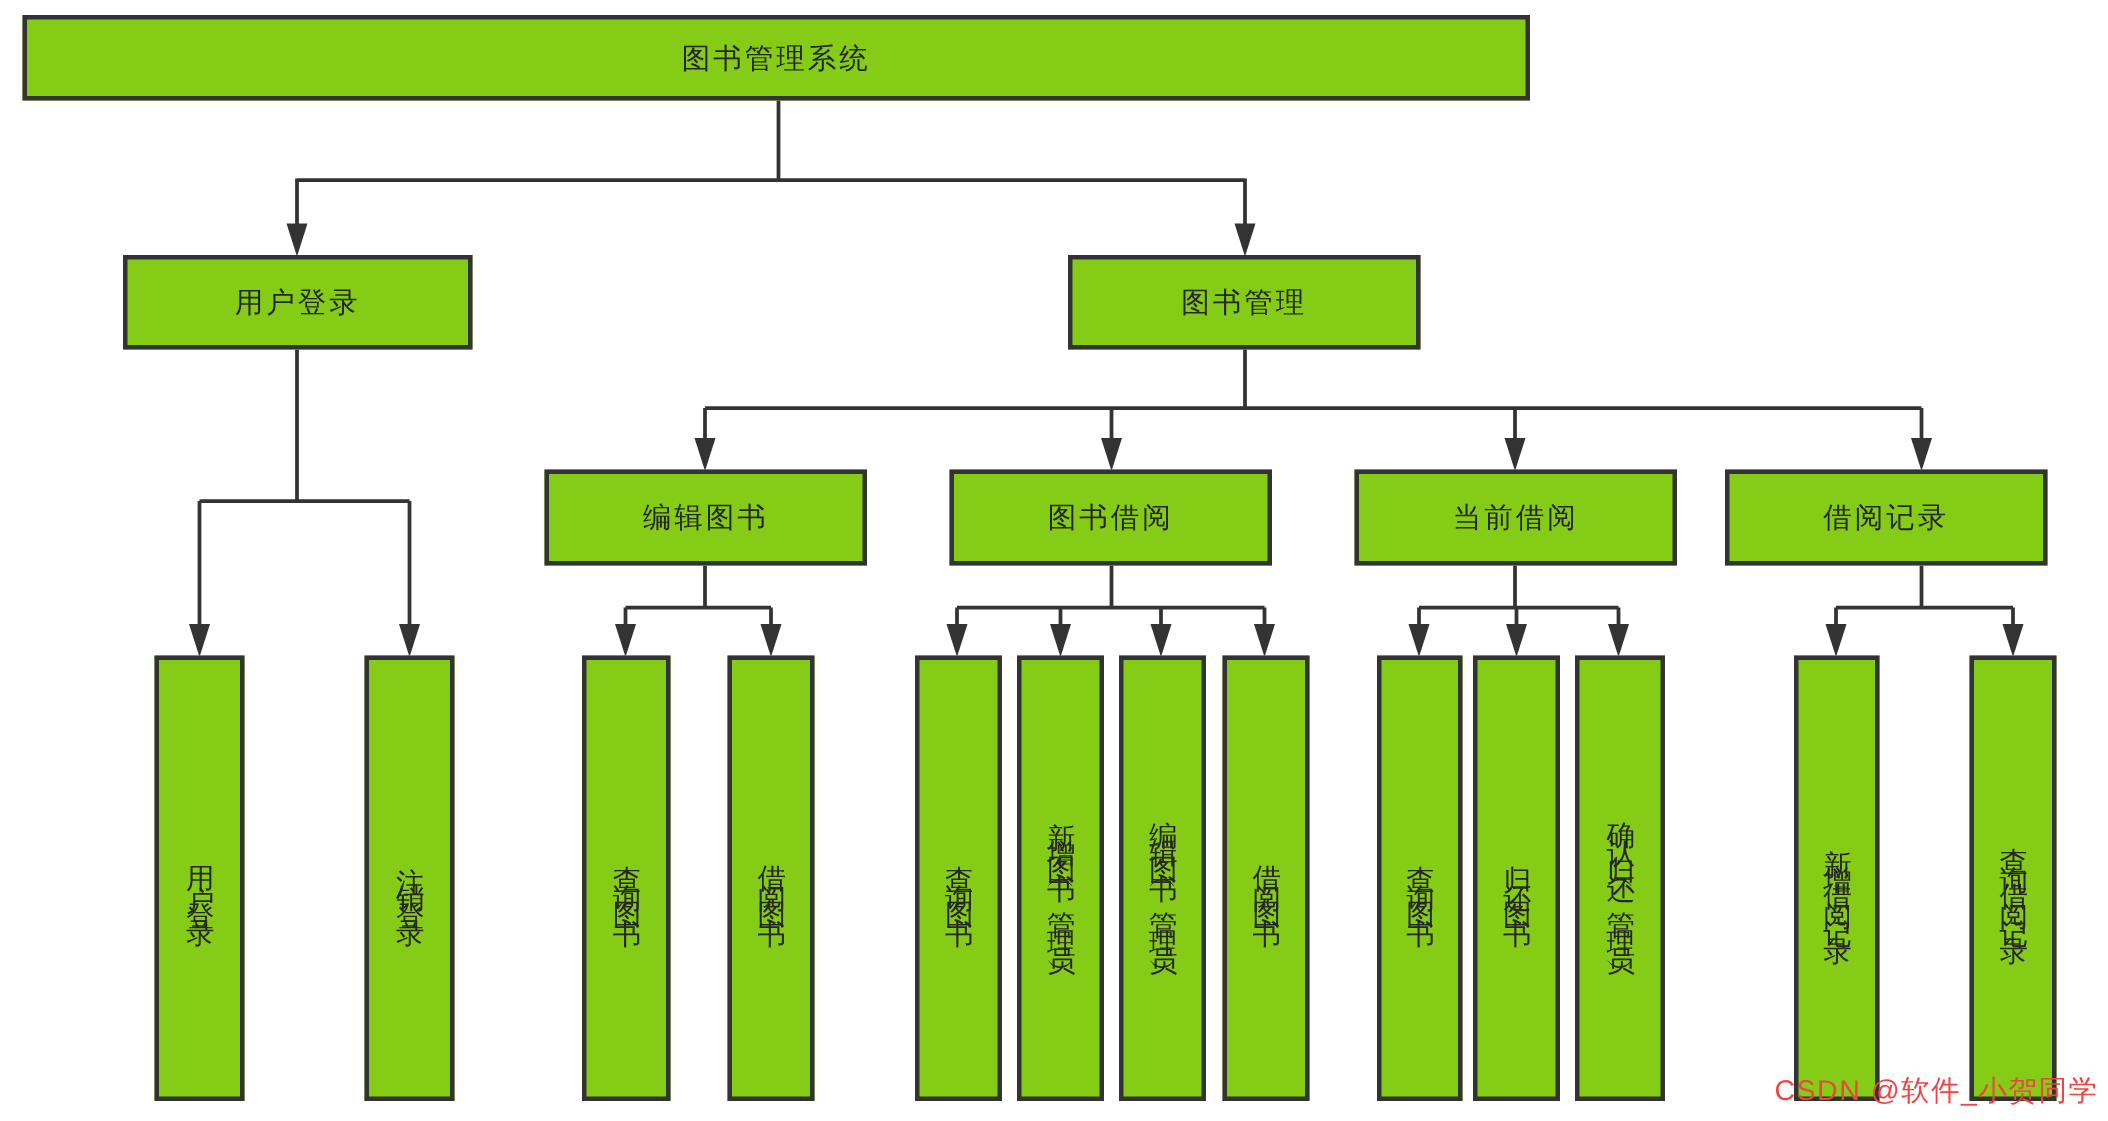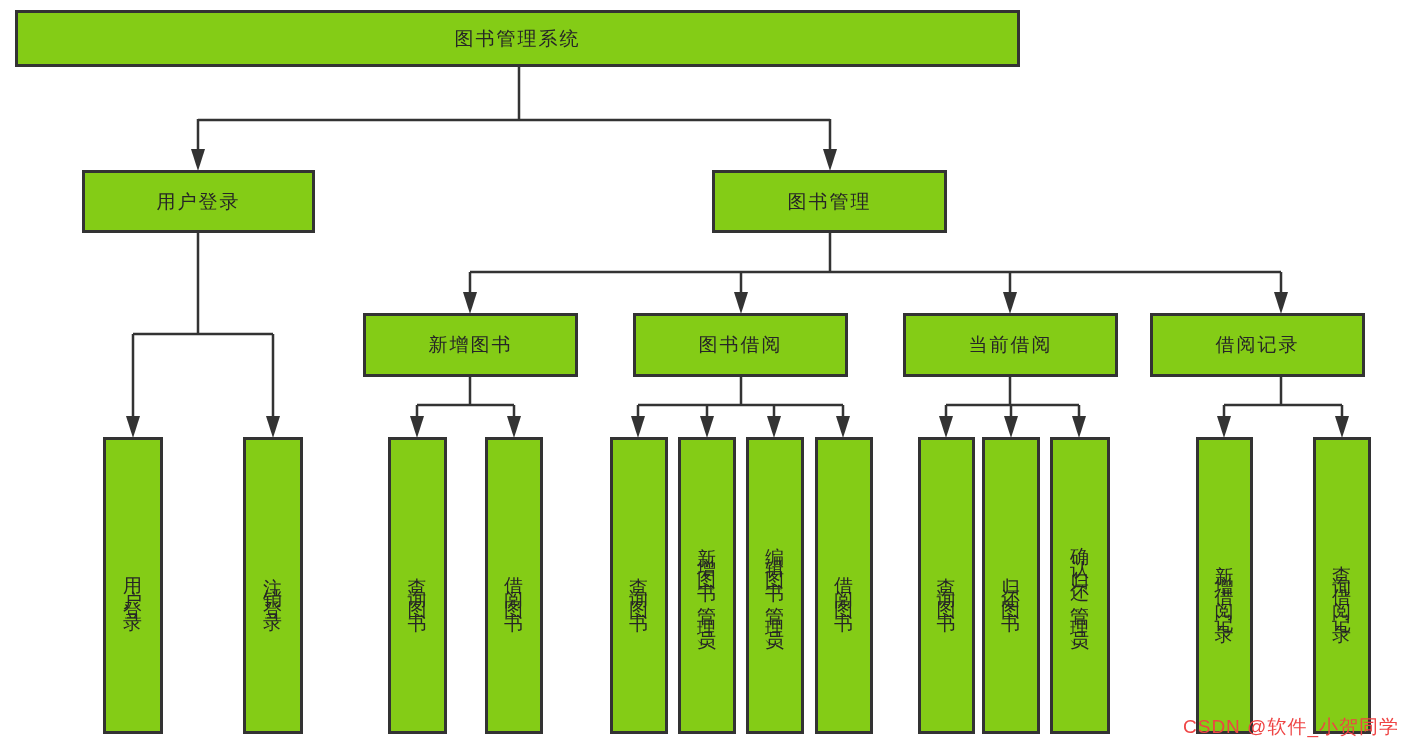--- a/index.html
+++ b/index.html
@@ -129,21 +129,21 @@
       <polygon points="1217,416 1231,416 1224,438"></polygon>
       <polygon points="1335,416 1349,416 1342,438"></polygon>
     </g>
   </svg>
 
   <div class="node hnode box-root">图书管理系统</div>
 
   <div class="node hnode box-user">用户登录</div>
   <div class="node hnode box-mgmt">图书管理</div>
 
-  <div class="node hnode box-rec">新增图书</div>
+  <div class="node hnode box-rec">编辑图书</div>
   <div class="node hnode box-cur">当前借阅</div>
   <div class="node hnode box-bor">图书借阅</div>
   <div class="node hnode box-log">借阅记录</div>
 
   <div class="node leaf leaf-a1">
     <span>用户登录</span>
   </div>
   <div class="node leaf leaf-a2">
     <span>注销登录</span>
   </div>

